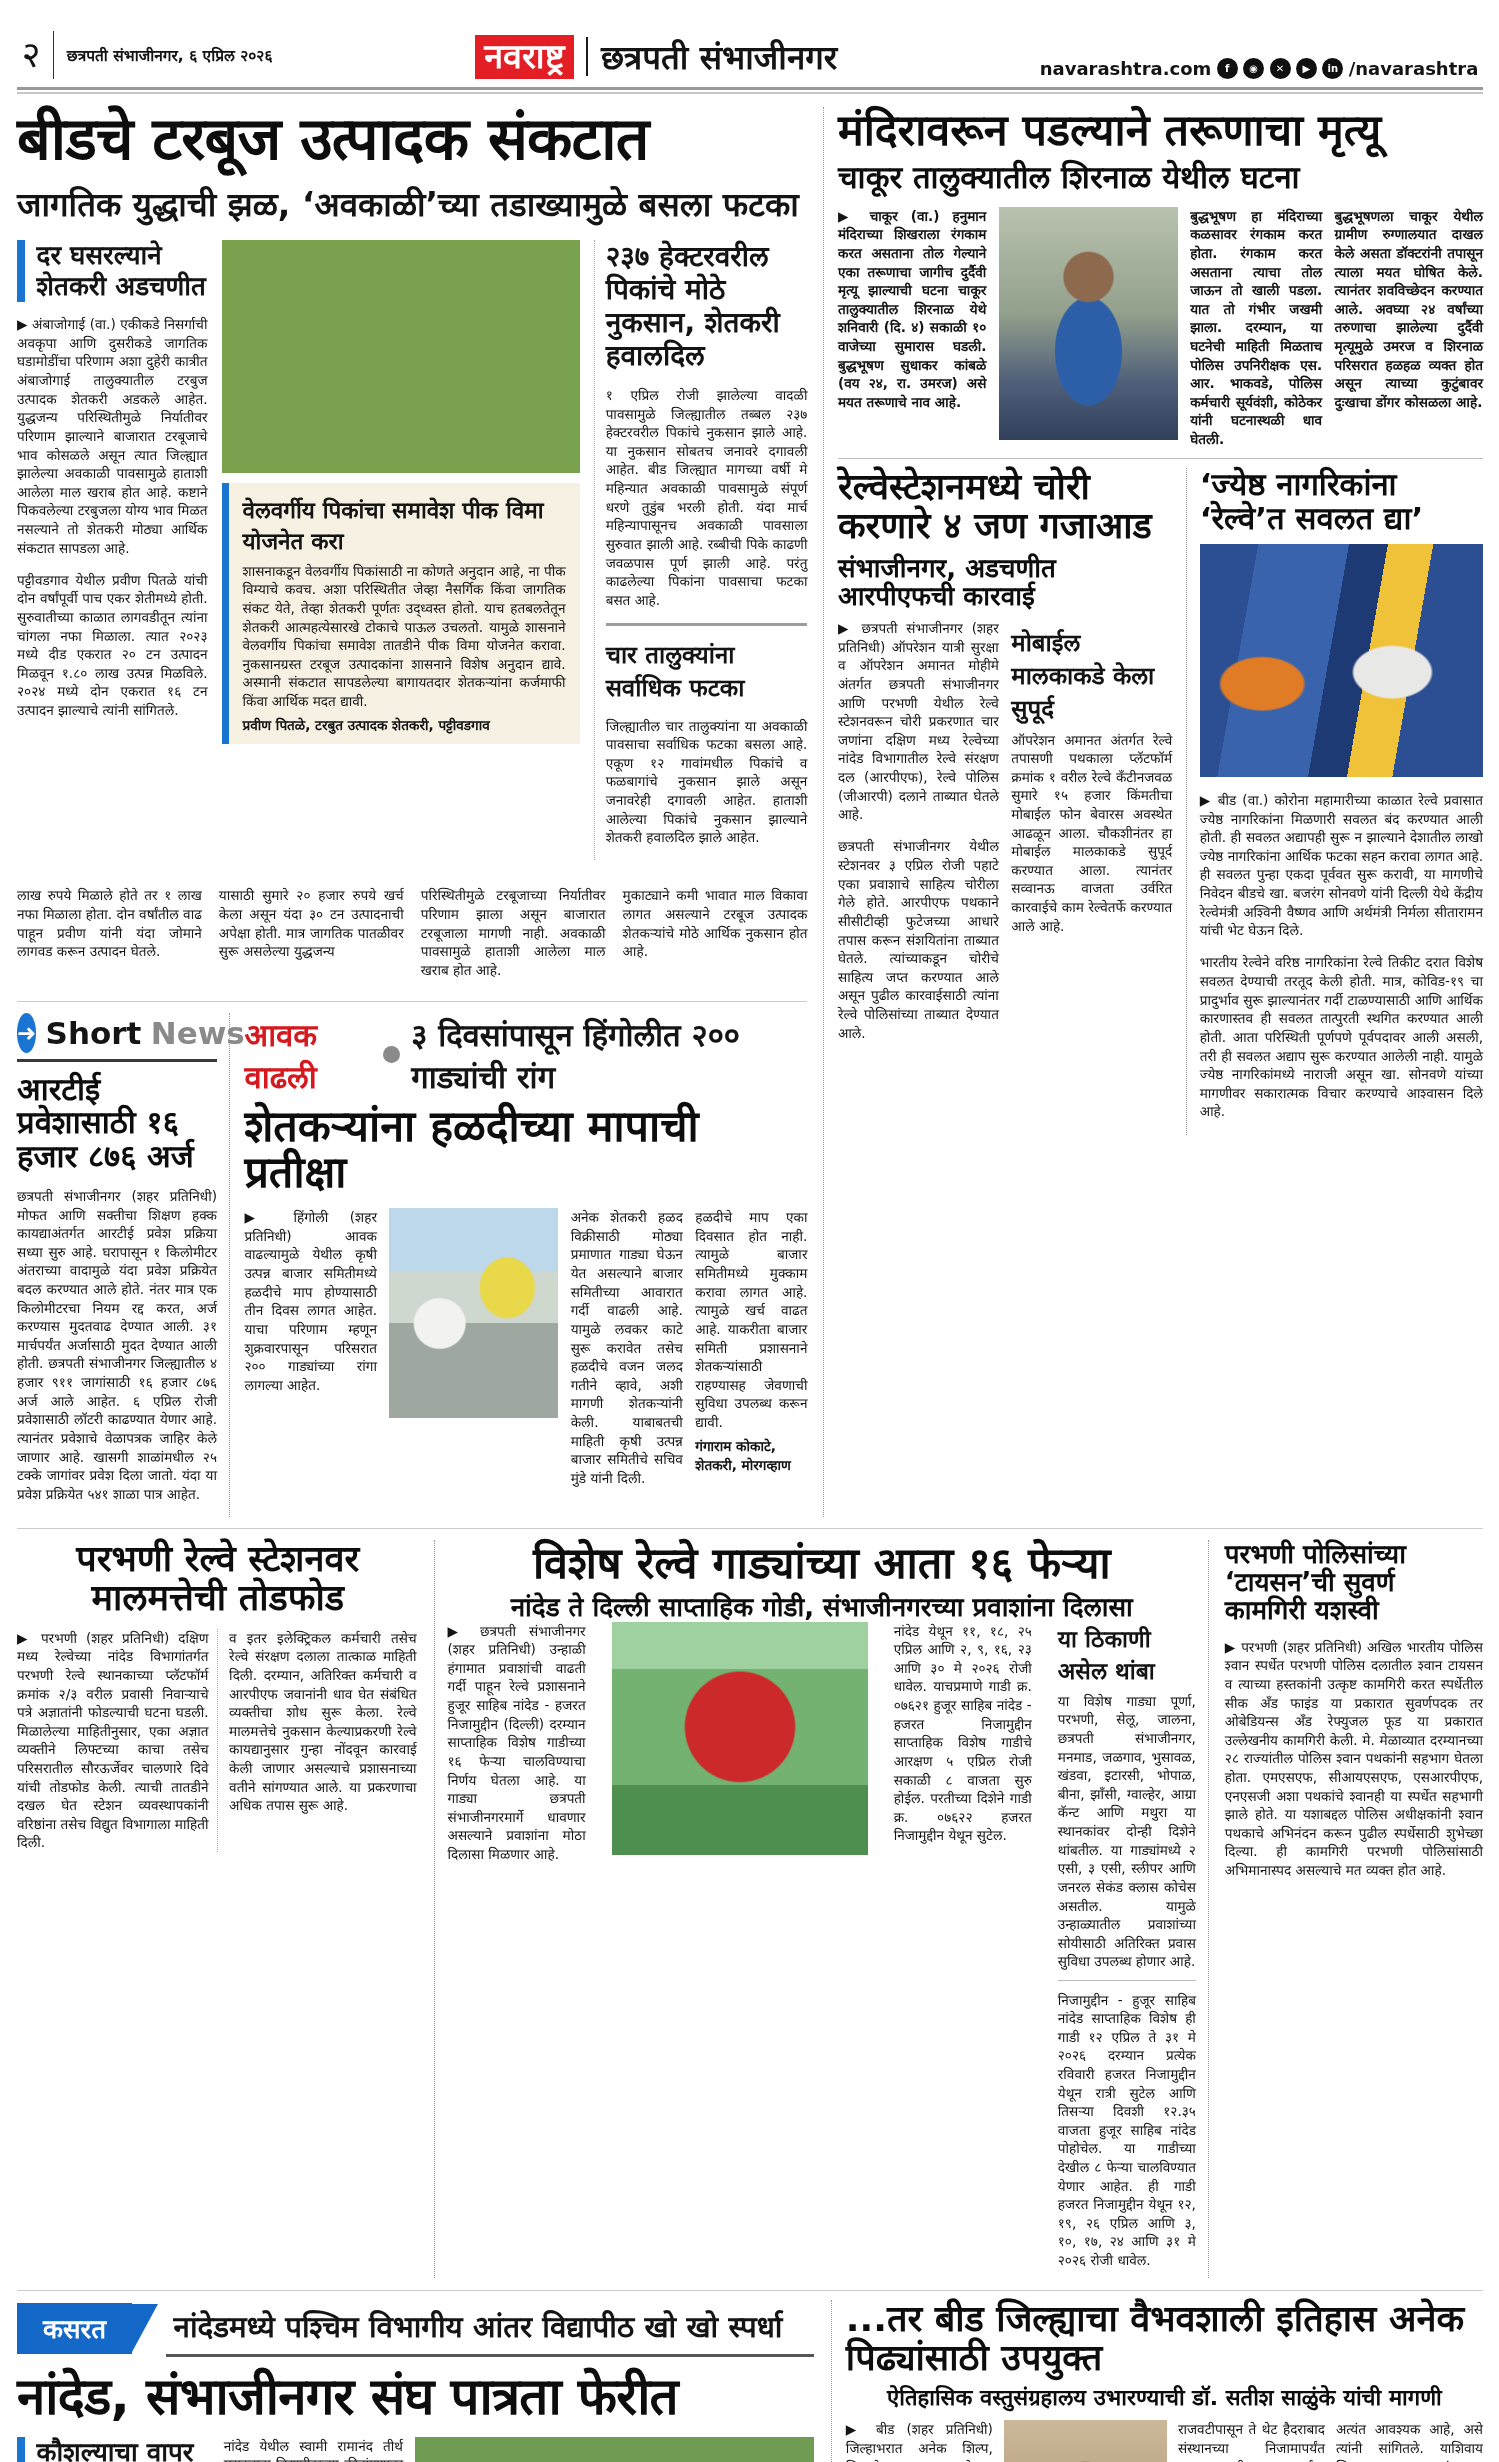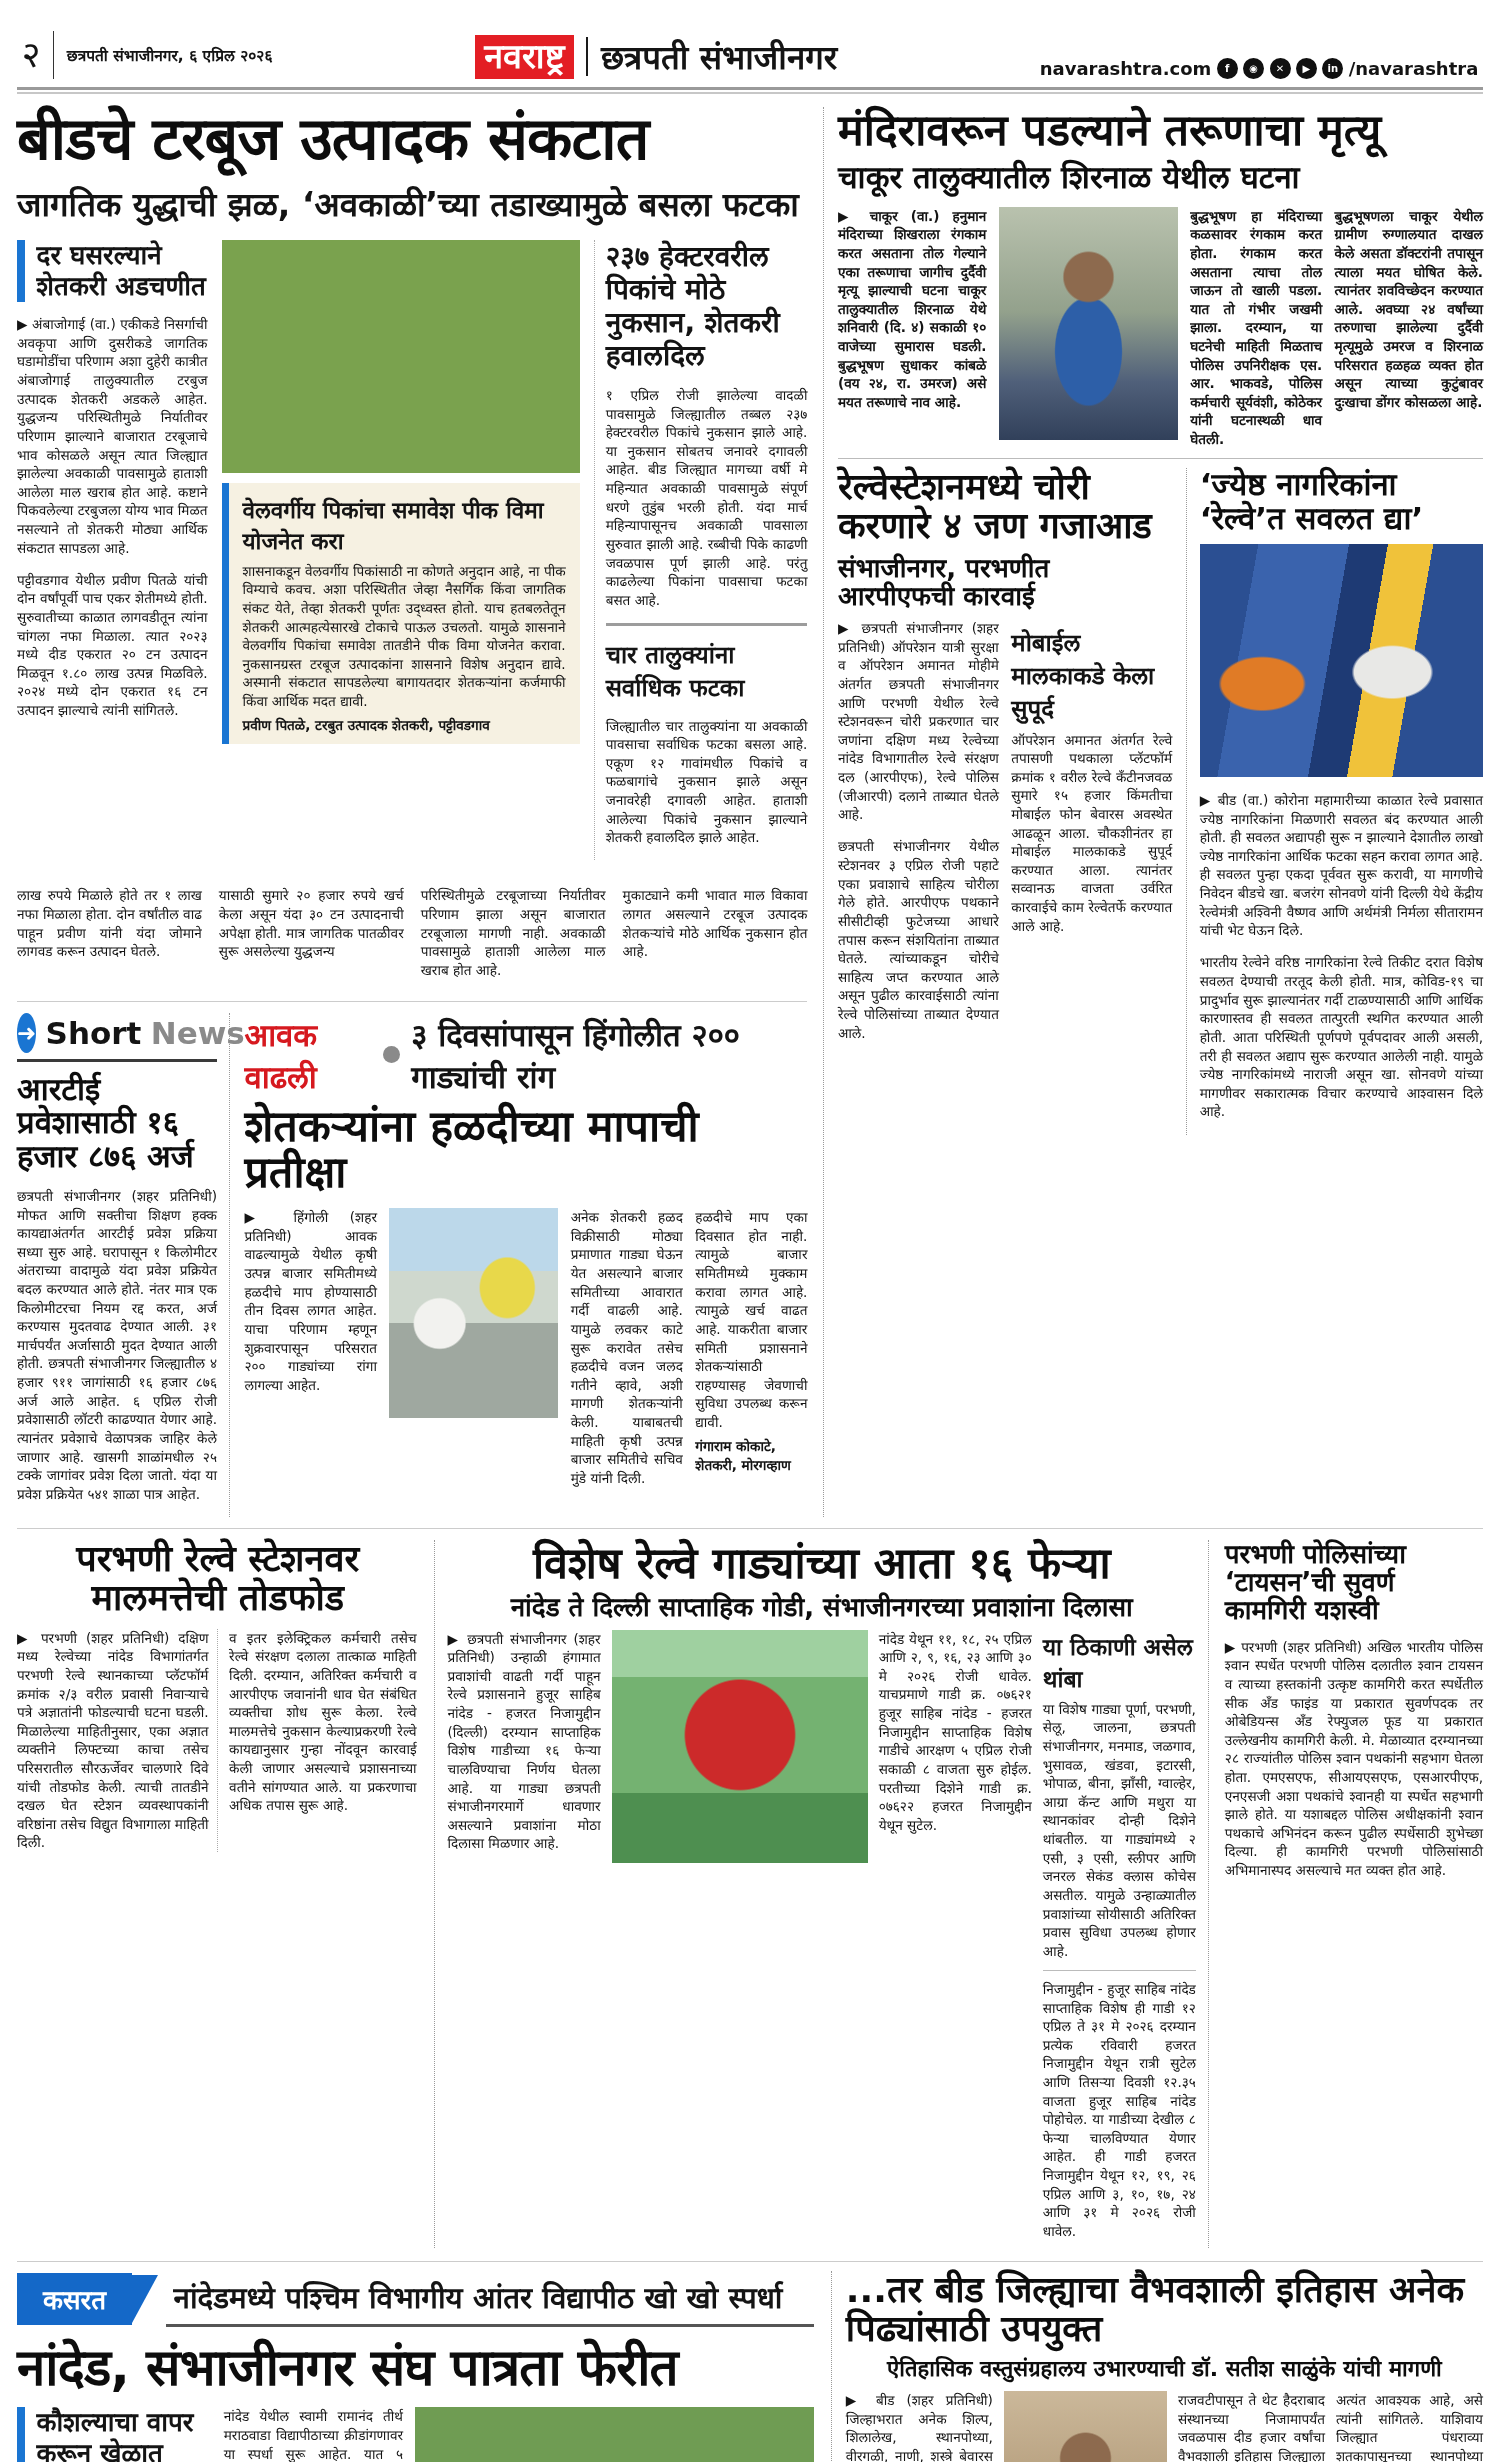--- a/index.html
+++ b/index.html
@@ -103,21 +103,21 @@
   .f-c3{width:22%;}
   .ph-trucks{height:210px;background:
       radial-gradient(ellipse at 70% 38%, #e8d84a 0 16%, transparent 17%),
       radial-gradient(ellipse at 30% 55%, #f2f2ef 0 15%, transparent 16%),
       linear-gradient(180deg,#bcd8ea 0 30%,#cfd8ce 30% 55%,#9fa8a0 55% 100%);}
 
   
   .g-col{width:28%;}
   .h-col{width:54%;border-left:0.8px dotted #999;border-right:0.8px dotted #999;padding:0 12.4px;}
   .i-col{width:18%;}
-  .h-grid{display:flex;gap:11px;margin-top:9px;}
+  .h-grid{display:flex;gap:26px;margin-top:1px;}
   .h-c{flex:1;}
   .ph-loco{width:256px;height:233px;background:
       radial-gradient(ellipse at 50% 45%, #cc2a2a 0 30%, transparent 31%),
       linear-gradient(180deg,#9fd0a0 0 20%,#74b271 20% 70%,#4e8f50 70% 100%);}
   .stops-head{font-size:23px;font-weight:800;margin-bottom:6.2px;}
   .g-cols{column-count:2;column-gap:18.6px;column-rule:0.8px dotted #aaa;margin-top:11px;}
 
   
   .j-col{width:55%;}
   .kl-col{width:45%;border-left:0.8px dotted #999;padding-left:14px;}
@@ -248,21 +248,21 @@
           <p class="b-c body-txt" style="margin:0;">बुद्धभूषणला चाकूर येथील ग्रामीण रुग्णालयात दाखल केले असता डॉक्टरांनी तपासून त्याला मयत घोषित केले. त्यानंतर शवविच्छेदन करण्यात आले. अवघ्या २४ वर्षांच्या तरुणाचा झालेल्या दुर्दैवी मृत्यूमुळे उमरज व शिरनाळ परिसरात हळहळ व्यक्त होत असून त्याच्या कुटुंबावर दुःखाचा डोंगर कोसळला आहे.</p>
         </div>
       </section>
 
       <div class="thinrule"></div>
 
       <div class="cd-row">
         <div class="c-col">
           <section>
             <h2 class="h-lg">रेल्वेस्टेशनमध्ये चोरी करणारे ४ जण गजाआड</h2>
-            <h3 class="h-sm" style="margin-top:7.8px;">संभाजीनगर, परभणीत आरपीएफची कारवाई</h3>
+            <h3 class="h-sm" style="margin-top:7.8px;">संभाजीनगर, अडचणीत आरपीएफची कारवाई</h3>
             <div class="row" style="gap:12.4px;margin-top:9.3px;">
               <div style="width:50%;">
                 <p class="body-txt" style="margin:0;">▶ छत्रपती संभाजीनगर (शहर प्रतिनिधी) ऑपरेशन यात्री सुरक्षा व ऑपरेशन अमानत मोहीमे अंतर्गत छत्रपती संभाजीनगर आणि परभणी येथील रेल्वे स्टेशनवरून चोरी प्रकरणात चार जणांना दक्षिण मध्य रेल्वेच्या नांदेड विभागातील रेल्वे संरक्षण दल (आरपीएफ), रेल्वे पोलिस (जीआरपी) दलाने ताब्यात घेतले आहे.</p>
                 <p class="body-txt">छत्रपती संभाजीनगर येथील स्टेशनवर ३ एप्रिल रोजी पहाटे एका प्रवाशाचे साहित्य चोरीला गेले होते. आरपीएफ पथकाने सीसीटीव्ही फुटेजच्या आधारे तपास करून संशयितांना ताब्यात घेतले. त्यांच्याकडून चोरीचे साहित्य जप्त करण्यात आले असून पुढील कारवाईसाठी त्यांना रेल्वे पोलिसांच्या ताब्यात देण्यात आले.</p>
               </div>
               <div style="width:50%;">
                 <div class="mob-head">मोबाईल मालकाकडे केला सुपूर्द</div>
                 <p class="body-txt" style="margin:0;">ऑपरेशन अमानत अंतर्गत रेल्वे तपासणी पथकाला प्लॅटफॉर्म क्रमांक १ वरील रेल्वे कँटीनजवळ सुमारे १५ हजार किंमतीचा मोबाईल फोन बेवारस अवस्थेत आढळून आला. चौकशीनंतर हा मोबाईल मालकाकडे सुपूर्द करण्यात आला. त्यानंतर सव्वानऊ वाजता उर्वरित कारवाईचे काम रेल्वेतर्फे करण्यात आले आहे.</p>
               </div>
             </div>

